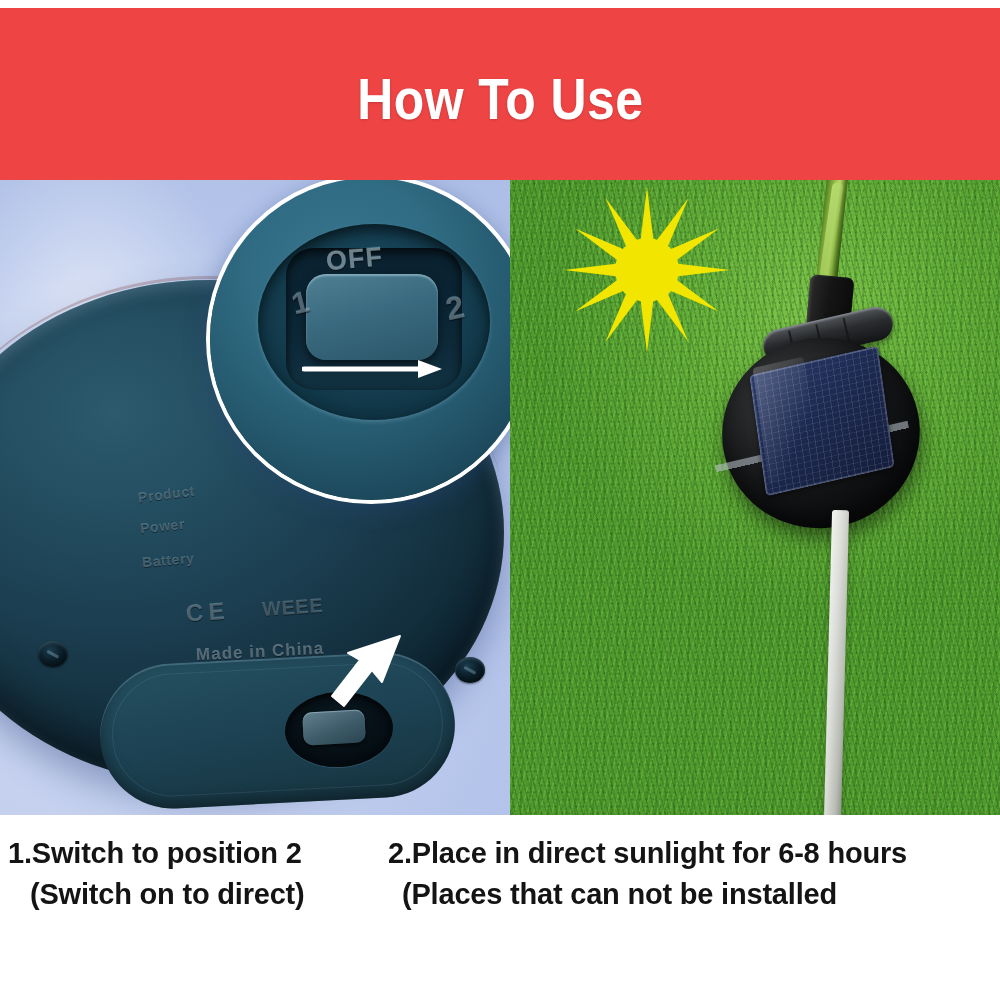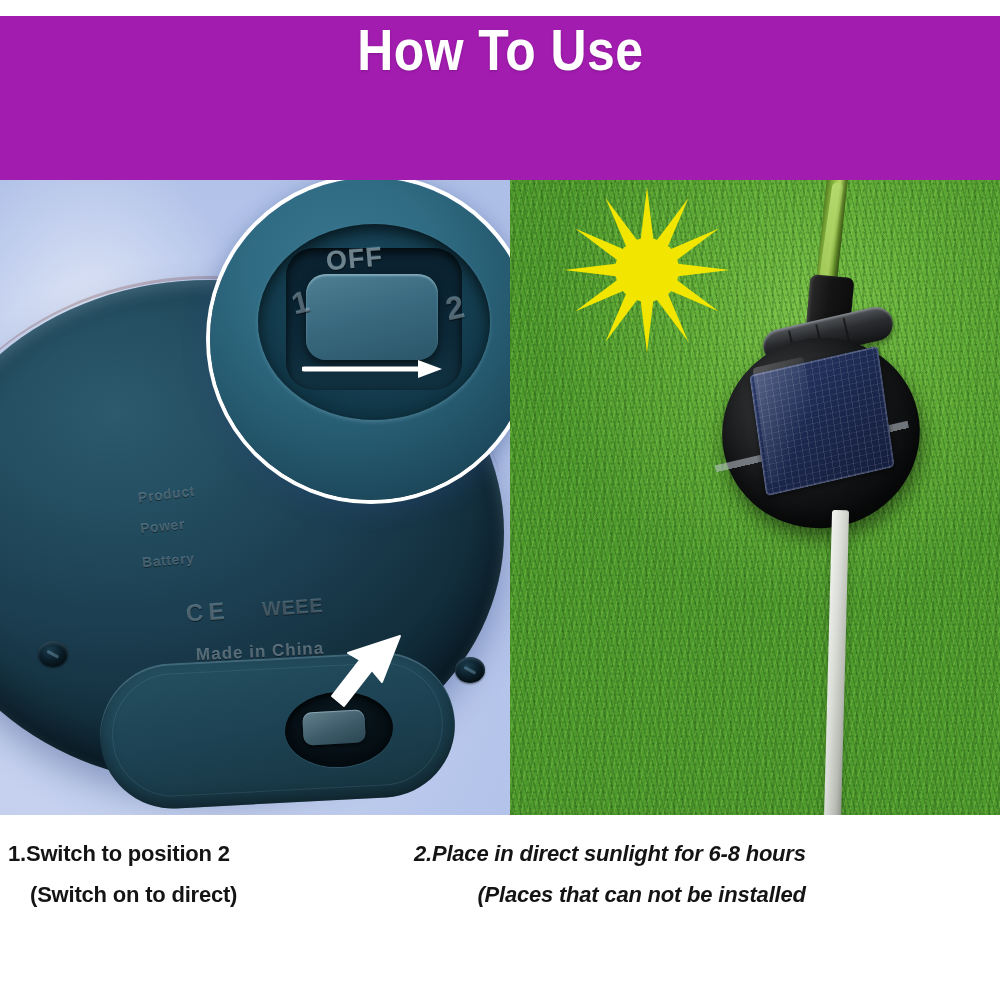--- a/index.html
+++ b/index.html
@@ -1,22 +1,22 @@
 <!DOCTYPE html>
 <html><head>
 <meta charset="utf-8">
 <style>
   html,body{margin:0;padding:0;background:#fff;}
   body{width:1000px;height:1000px;overflow:hidden;
        font-family:"Liberation Sans","DejaVu Sans",sans-serif;}
   .page{position:relative;width:1000px;height:1000px;background:#ffffff;}
 
   
-  .banner{position:absolute;left:0;top:16px;width:1000px;height:180px;
-          background:#a21caf;display:flex;align-items:flex-start;justify-content:center;}
+  .banner{position:absolute;left:0;top:8px;width:1000px;height:180px;
+          background:#ef4444;display:flex;align-items:center;justify-content:center;}
   .banner-title{color:#ffffff;font-size:58px;font-weight:bold;letter-spacing:.5px;
                 transform:scaleX(.86);transform-origin:center;
                 text-shadow:0 1px 3px rgba(0,0,0,.18);white-space:nowrap;}
 
   
   .photos{position:absolute;left:0;top:180px;width:1000px;height:635px;}
 
   
   .photo-left{position:absolute;left:0;top:0;width:510px;height:635px;overflow:hidden;
     background:
@@ -157,24 +157,24 @@
     transform:rotate(-13deg) skewX(-5deg);border-radius:4px;}
   .stake{position:absolute;left:318px;top:330px;width:17px;height:312px;
     background:linear-gradient(92deg,#f2f3f0 0%,#d9dcd6 42%,#b7bbb3 78%,#8f948c 100%);
     border-radius:3px;transform:rotate(1.5deg);
     box-shadow:0 2px 6px rgba(0,0,0,.3);}
 
   
   .captions{position:absolute;left:0;top:815px;width:1000px;height:185px;background:#fff;}
   .cap{position:absolute;color:#141414;font-weight:bold;white-space:nowrap;}
   .cap-left{left:8px;top:18px;}
-  .cap-right{left:414px;top:18px;font-style:italic;}
-  .cap-line{font-size:22px;line-height:41px;letter-spacing:-.2px;}
+  .cap-right{left:388px;top:18px;}
+  .cap-line{font-size:29px;line-height:41px;letter-spacing:-.2px;}
   .cap-line.indent1{padding-left:22px;}
-  .cap-line.indent2{padding-left:14px;text-align:right;}
+  .cap-line.indent2{padding-left:14px;}
   .cap-line.indent3{padding-left:0px;}
 </style>
 </head>
 <body>
 
 <div class="page">
 
   <div class="banner">
     <div class="banner-title">How To Use</div>
   </div>

